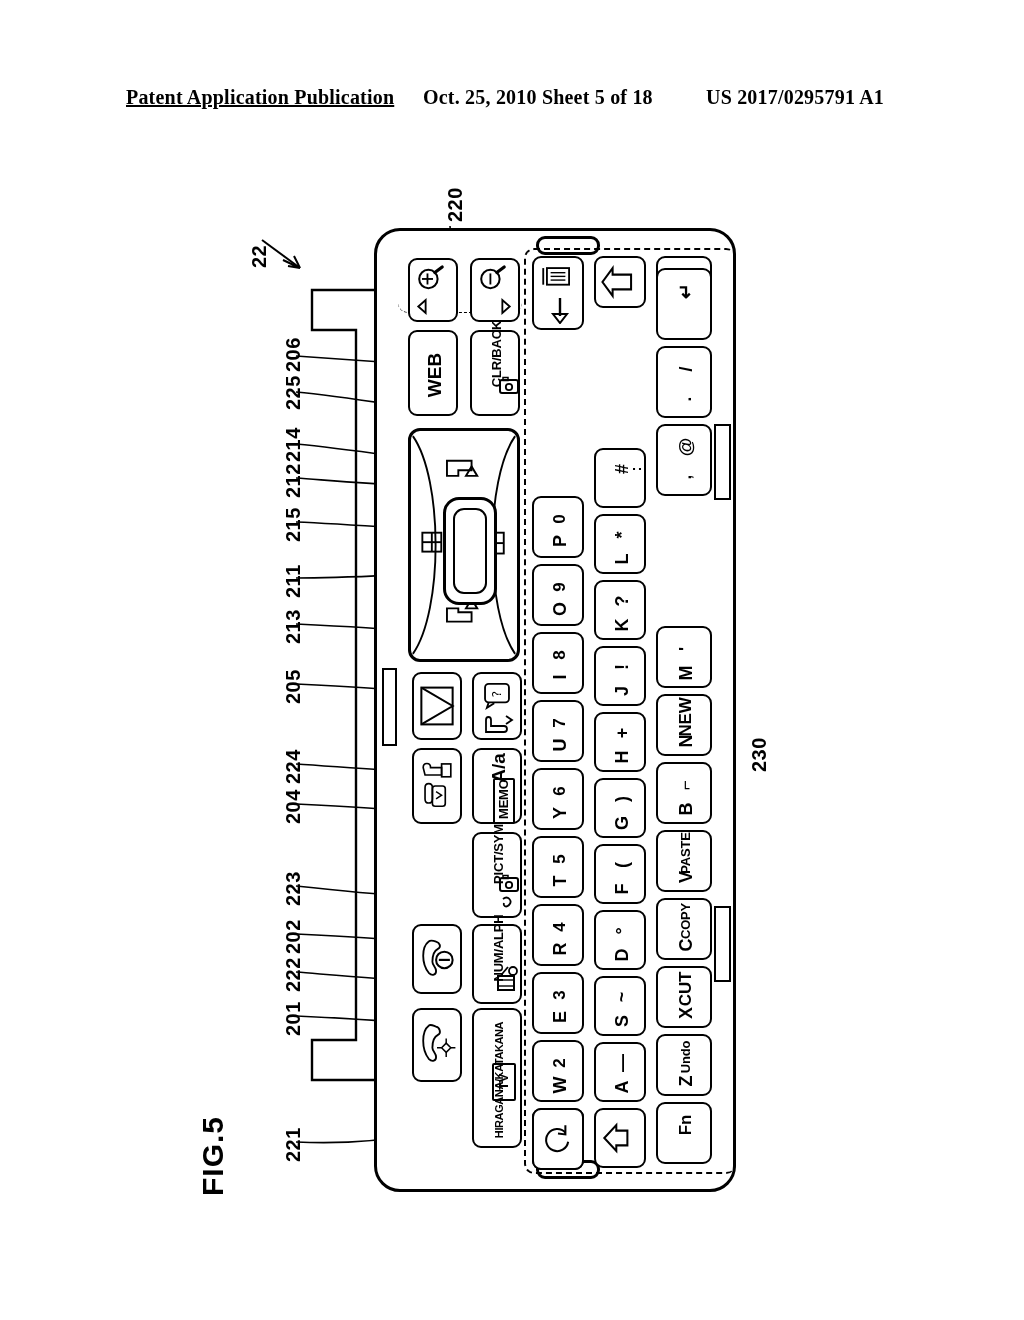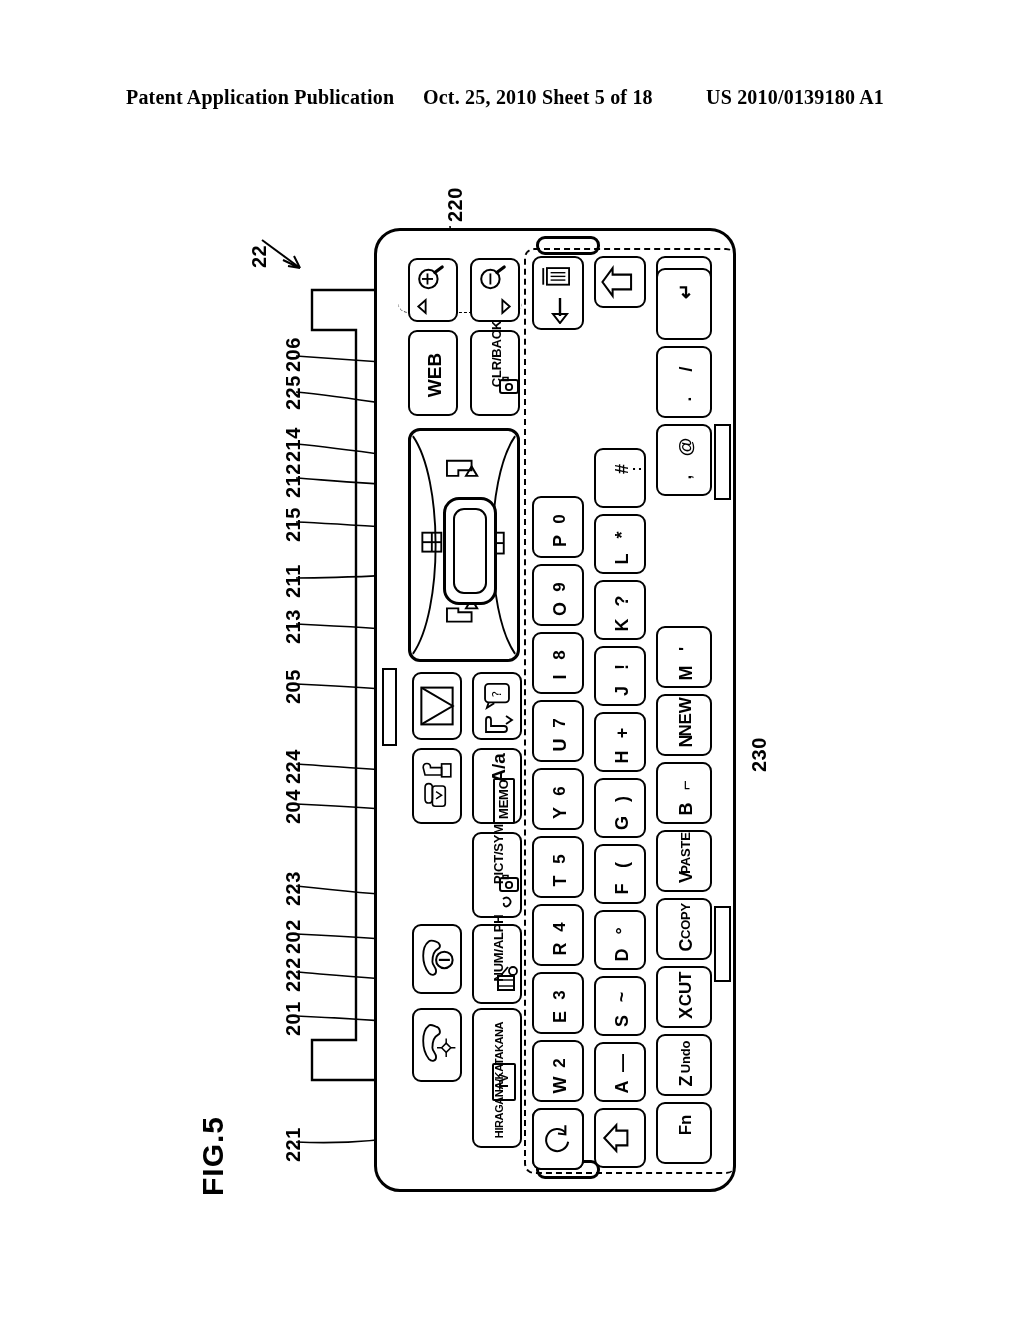--- a/index.html
+++ b/index.html
@@ -3,21 +3,21 @@
 <meta charset="utf-8">
 <style>
   html,body{margin:0;padding:0;background:#fff;}
   body{width:1024px;height:1320px;position:relative;
        font-family:"Liberation Serif",serif;color:#000;overflow:hidden;}
 
   
   #pub-header{position:absolute;top:86px;left:0;width:1024px;height:32px;}
   #pub-header .h{position:absolute;font-family:"Liberation Serif",serif;
       font-weight:bold;font-size:20px;white-space:nowrap;letter-spacing:.2px;}
-  #h-left{left:126px;top:0;}
+  #h-left{left:126px;top:0;text-decoration:underline;}
   #h-mid{left:423px;top:0;}
   #h-right{left:706px;top:0;}
 
   
   .rot{transform:rotate(-90deg);transform-origin:0 0;}
   #fig-label{position:absolute;left:196px;top:1196px;
      font-family:"Liberation Sans",sans-serif;font-weight:bold;font-size:30px;
      letter-spacing:1px;}
   #fig-label.rot{transform:rotate(-90deg);transform-origin:left top;}
 
@@ -69,21 +69,21 @@
 
   
   .boxed{border:2px solid #000;padding:1px 3px;border-radius:2px;}
 </style>
 </head>
 <body>
 
 <div id="pub-header">
   <div class="h" id="h-left">Patent Application Publication</div>
   <div class="h" id="h-mid">Oct. 25, 2010  Sheet 5 of 18</div>
-  <div class="h" id="h-right">US 2010/0139180 A1</div>
+  <div class="h" id="h-right">US 2017/0295791 A1</div>
 </div>
 
 <div id="fig-label" class="rot">FIG.5</div>
 
 <svg id="leaders" viewBox="0 0 1024 1320" xmlns="http://www.w3.org/2000/svg">
   <g stroke="#000" stroke-width="1.6" fill="none">
 
     <path d="M262,240 L300,268" stroke-width="2"></path>
     <path d="M300,268 L288,266 M300,268 L294,256 M300,268 L283,260" stroke-width="2"></path>
 

